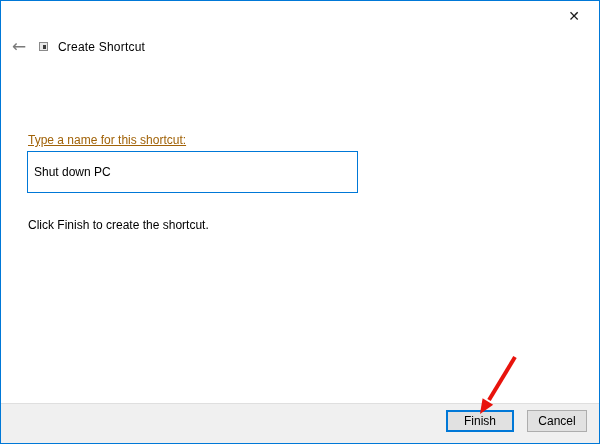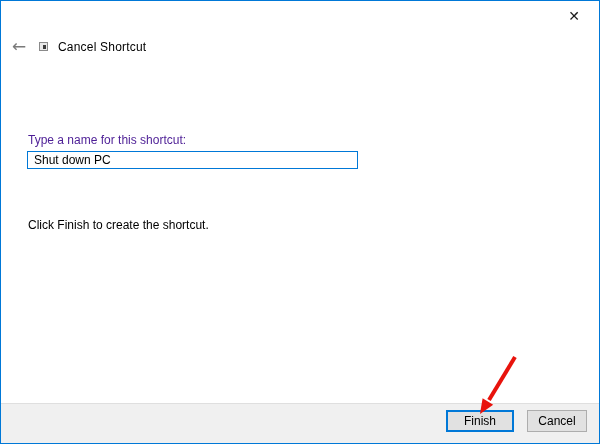--- a/index.html
+++ b/index.html
@@ -56,25 +56,25 @@
     font-size: 12px; color: #000000; letter-spacing: 0.2px;
   }
   
   .heading {
     position: absolute; left: 27px; top: 80px;
     font-size: 15px; font-weight: normal;
     color: #2456c7;
   }
   .field-label {
     position: absolute; left: 27px; top: 132px;
-    font-size: 12px; color: #4c1d95;
+    font-size: 12px; color: #a16207; text-decoration: underline;
   }
   .name-input {
     position: absolute; left: 26px; top: 150px;
-    width: 331px; height: 18px;
+    width: 331px; height: 42px;
     border: 1px solid #0078d7;
     background: #ffffff;
     font-size: 12px; color: #000000;
     padding: 0 0 0 6px;
     font-family: "Liberation Sans", "DejaVu Sans", sans-serif;
     outline: none;
   }
   .instruction {
     position: absolute; left: 27px; top: 203px;
     font-size: 12px; color: #000000; margin-top: 14px;
@@ -113,21 +113,21 @@
 
 <div class="window">
 
   <div class="titlebar">
     <button class="close-btn">✕</button>
   </div>
 
   <div class="header">
     <button class="back-btn">←</button>
     <span class="mini-icon"></span>
-    <span class="wizard-title">Cancel Shortcut</span>
+    <span class="wizard-title">Create Shortcut</span>
   </div>
 
 
   <label class="field-label">Type a name for this shortcut:</label>
 
   <input class="name-input" type="text" value="Shut down PC" style="">
 
   <div class="instruction">Click Finish to create the shortcut.</div>
 
   <div class="footer"></div>

